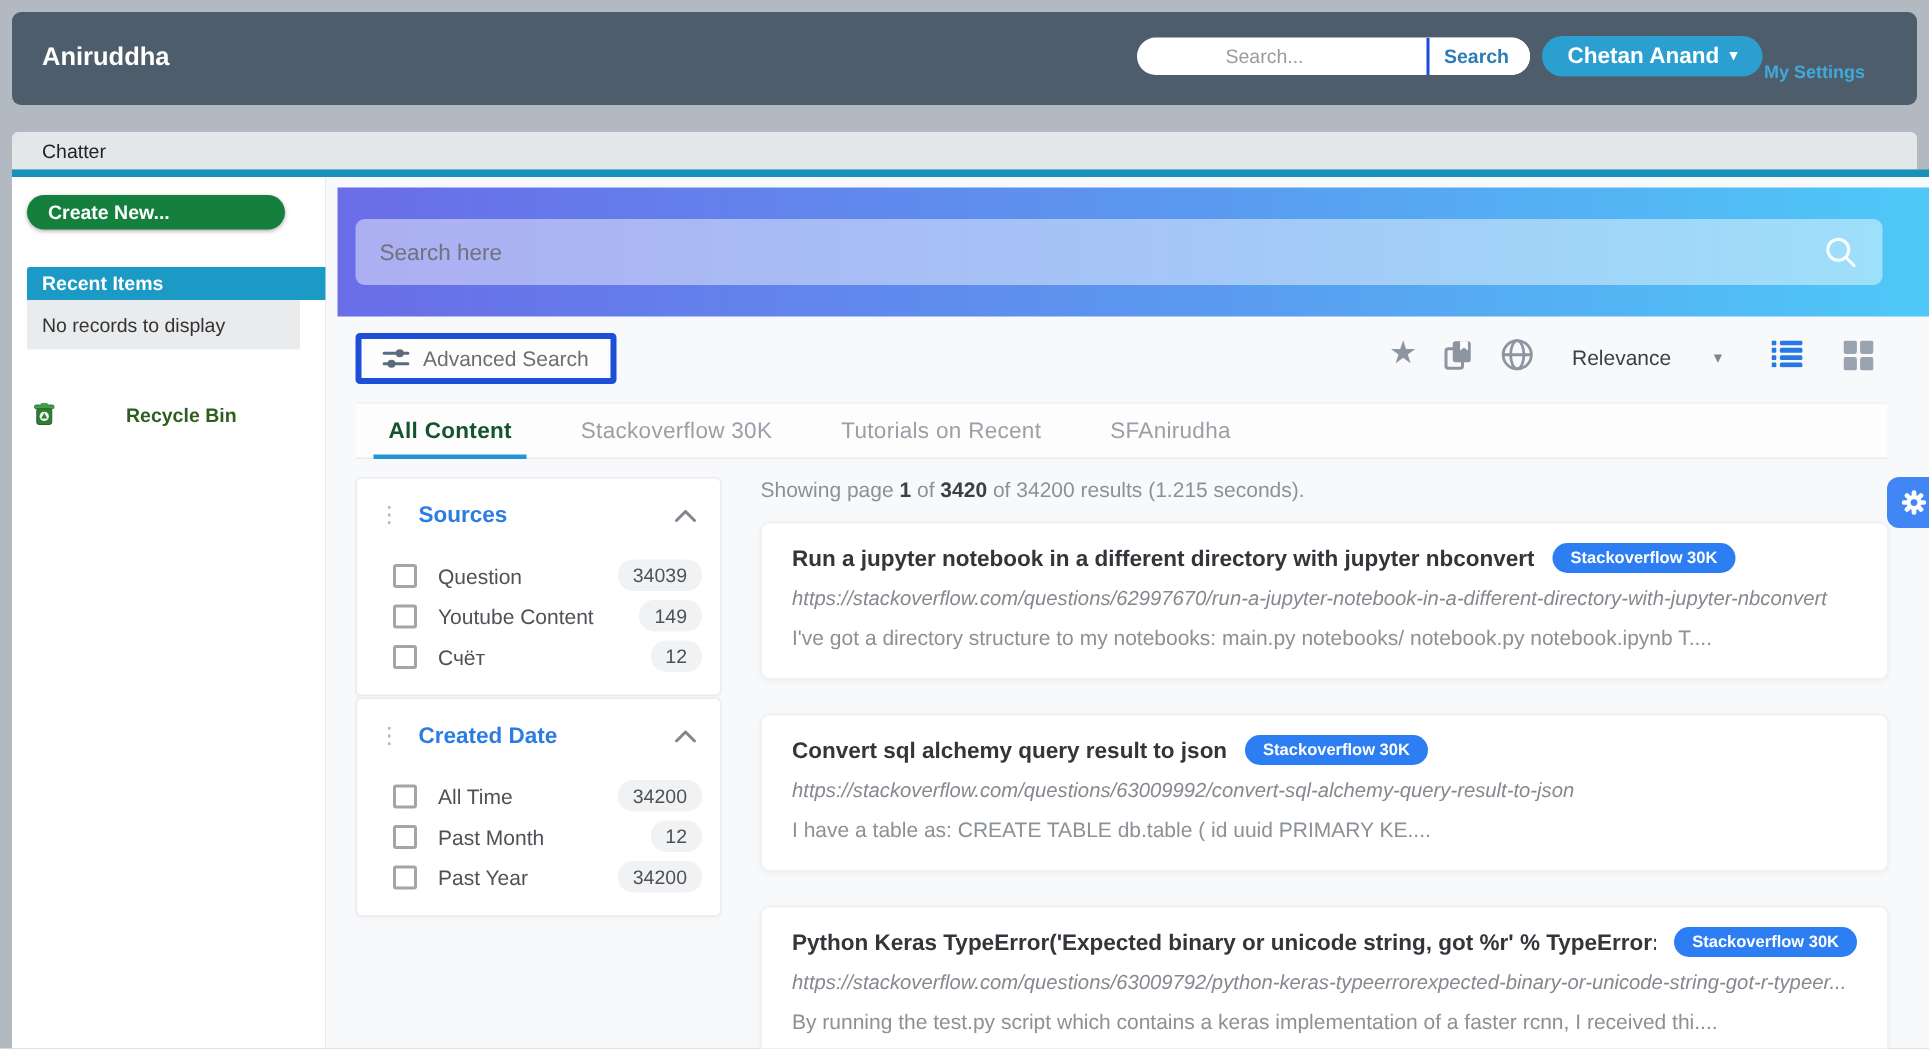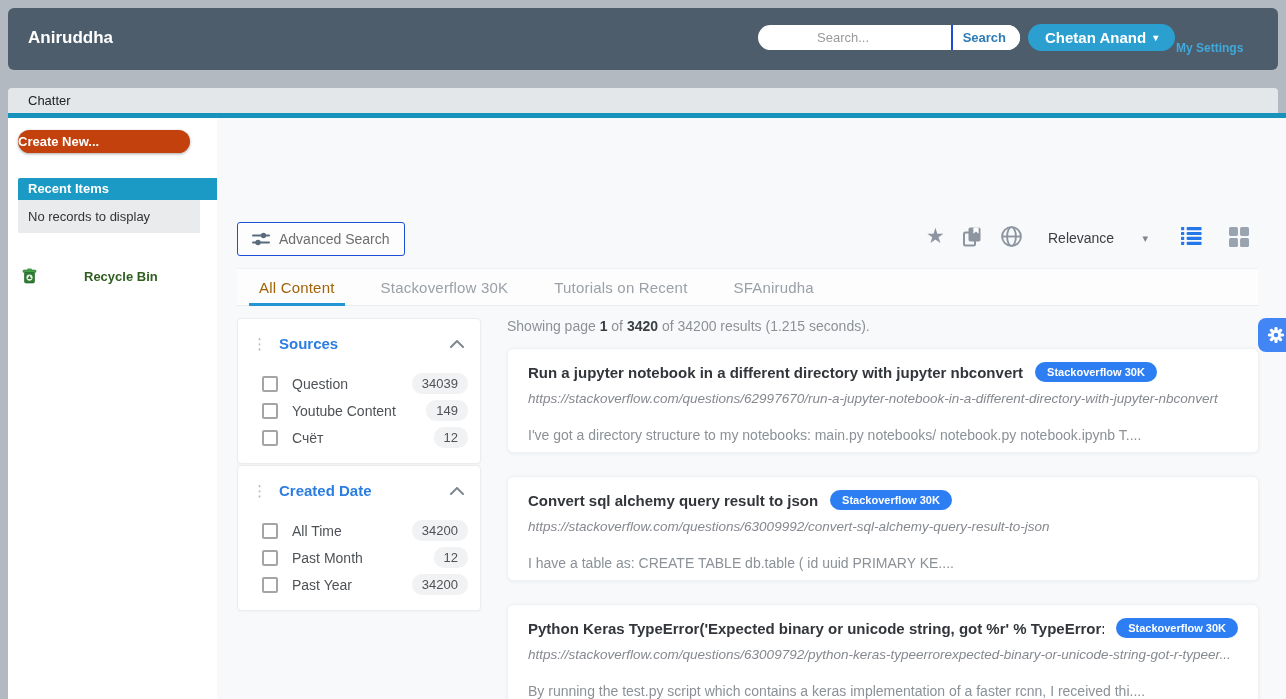--- a/index.html
+++ b/index.html
@@ -31,22 +31,22 @@
 
   
   .chatter-bar { position:absolute; left:8px; top:88px; width:1270px; height:25px;
     background:#e4e7ea; border-radius:4px 4px 0 0; display:flex; align-items:center;
     padding-left:20px; font-size:13px; color:#222; }
   .teal-line { position:absolute; left:8px; top:113px; width:1278px; height:5px; background:#1793bb; }
 
   
   .sidebar { position:absolute; left:8px; top:118px; width:209px; height:581px; background:#fff; }
   .create-new { position:absolute; left:10px; top:12px; width:172px; height:23px;
-    background:#c2410c; border-radius:12px; color:#fff; font-weight:bold; font-size:13px;
-    line-height:23px; box-shadow:0 1px 3px rgba(0,0,0,.35); cursor:pointer; }
+    background:#15803d; border-radius:12px; color:#fff; font-weight:bold; font-size:13px;
+    line-height:23px; padding-left:14px; box-shadow:0 1px 3px rgba(0,0,0,.35); cursor:pointer; }
   .recent-hdr { position:absolute; left:10px; top:60px; width:202px; height:22px;
     background:#1b9ac6; color:#fff; font-weight:bold; font-size:13px; line-height:22px;
     padding-left:10px; border-radius:2px 2px 0 0; }
   .recent-empty { position:absolute; left:10px; top:82px; width:182px; height:33px;
     background:#e9ebed; font-size:13px; color:#333; padding:9px 0 0 10px; }
   .recycle-row { position:absolute; left:14px; top:150px; display:flex; align-items:center;
     gap:8px; cursor:pointer; }
   .recycle-label { font-size:13px; font-weight:bold; color:#2f5e21;padding-left:39px; }
 
   
@@ -55,41 +55,41 @@
   .hero { position:absolute; left:8px; top:7px; width:1061px; height:86px;
     background:linear-gradient(90deg,#6a6de8 0%,#5a9af0 55%,#4ec9f7 100%); }
   .hero-input { position:absolute; left:12px; top:21px; width:1018px; height:44px;
     background:rgba(255,255,255,.45); border-radius:6px; display:flex; align-items:center; }
   .hero-input input { flex:1; background:transparent; border:none; outline:none;
     padding:0 16px; font-size:15px; color:#333; min-width:0; }
   .hero-input input::placeholder { color:#6f7379; }
   .hero-mag { margin-right:16px; display:flex; }
 
   .adv-btn { position:absolute; left:20px; top:104px; height:34px; padding:0 14px;
-    display:flex; align-items:center; gap:9px; background:#fdfdfd; border:1px solid #1d4ed8;
+    display:flex; align-items:center; gap:9px; background:#fdfdfd; border:4px solid #1d4ed8;
     border-radius:3px; font-size:14px; color:#6e6e6e; cursor:pointer;
     font-family:"Liberation Sans", sans-serif; }
 
   .tool-icon { position:absolute; cursor:pointer; display:flex; }
   .star-ic { left:709px; top:107px; font-size:21px; color:#8d95a0; line-height:1; }
   .pages-ic { left:744px; top:108px; }
   .globe-ic { left:783px; top:107px; }
   .sort-dd { position:absolute; left:831px; top:112px; width:100px; display:flex;
     justify-content:space-between; align-items:center; cursor:pointer; }
   .sort-label { font-size:14px; color:#3c4043; }
   .sort-caret { color:#7e8590; font-size:11px; }
   .list-ic { left:964px; top:109px; }
   .grid-ic { left:1012px; top:109px; }
 
   .tabs-row { position:absolute; left:20px; top:150px; width:1021px; height:38px;
     background:#fdfdfe; border-top:1px solid #f0f1f2; border-bottom:1px solid #e9eaec;
     display:flex; align-items:stretch; padding-left:22px; gap:46px; }
   .tab { font-size:15px; color:#9aa0a6; display:flex; align-items:center; position:relative;
     cursor:pointer; letter-spacing:.2px; white-space:nowrap; }
-  .tab.active { color:#a16207; font-weight:normal; }
+  .tab.active { color:#14532d; font-weight:bold; }
   .tab.active::after { content:""; position:absolute; left:-10px; right:-10px; bottom:-1px;
     height:3px; background:#2196d3; }
 
   
   .filters { position:absolute; left:20px; top:200px; width:244px; }
   .fpanel { background:#fff; border:1px solid #ececee; border-radius:4px;
     padding:14px 0 12px; margin-bottom:1px; box-shadow:0 1px 2px rgba(0,0,0,.03); }
   .fpanel-hdr { display:flex; align-items:center; padding:2px 14px 12px; }
   .drag-dots { color:#b0b6bc; font-size:15px; margin-right:12px; line-height:14px; cursor:grab; }
   .fpanel-title { color:#2b7de2; font-weight:bold; font-size:15px; flex:1; }
@@ -107,21 +107,21 @@
   .summary b { color:#3c4043; }
   .rcard { background:#fff; border:1px solid #f0f1f3; border-radius:6px;
     box-shadow:0 1px 4px rgba(0,0,0,.05); padding:13px 20px 16px; margin-top:23px; height:105px; }
   .rcard.first { margin-top:14px; }
   .rtitle-row { display:flex; align-items:center; gap:12px; }
   .rtitle { font-size:15px; font-weight:bold; color:#32363b; white-space:nowrap; overflow:hidden; }
   .rbadge { background:#2c7ef2; color:#fff; font-weight:bold; font-size:11px; padding:4px 12px;
     border-radius:12px; white-space:nowrap; flex:none; cursor:pointer; }
   .rurl { margin-top:9px; font-style:italic; font-size:13.5px; color:#85898e;
     white-space:nowrap; overflow:hidden; cursor:pointer; }
-  .rdesc { margin-top:21px; font-size:14px; color:#8b9196; white-space:nowrap; overflow:hidden; }
+  .rdesc { margin-top:11px; font-size:14px; color:#8b9196; white-space:nowrap; overflow:hidden; }
 
   .gear-fab { position:absolute; left:1258px; top:318px; width:36px; height:34px;
     border-radius:8px; background:#4285f4; display:flex; align-items:center;
     justify-content:center; cursor:pointer; }
 </style>
 </head>
 <body>
 
 <div class="top-header">
   <div class="app-title">Aniruddha</div>
@@ -154,20 +154,31 @@
         <circle cx="7.5" cy="9.6" r="3.1" fill="#ffffff" opacity="0.9"></circle>
         <path d="M7.5 7.4 l2 3.6 h-4 z" fill="#2e7d32"></path>
       </svg>
     </span>
     <span class="recycle-label">Recycle Bin</span>
   </div>
 </div>
 
 <div class="main">
 
+  <div class="hero">
+    <div class="hero-input">
+      <input type="text" placeholder="Search here" style="">
+      <span class="hero-mag">
+        <svg width="24" height="24" viewBox="0 0 24 24" fill="none" stroke="#ffffff" stroke-width="2" stroke-linecap="round">
+          <circle cx="10.5" cy="10.5" r="7"></circle>
+          <line x1="15.8" y1="15.8" x2="21" y2="21"></line>
+        </svg>
+      </span>
+    </div>
+  </div>
 
   <div class="adv-btn">
     <span style="display:flex;">
       <svg width="18" height="16" viewBox="0 0 18 16">
         <g stroke="#5b6b7e" stroke-width="2" stroke-linecap="round">
           <line x1="1" y1="4.5" x2="17" y2="4.5"></line>
           <line x1="1" y1="11.5" x2="17" y2="11.5"></line>
         </g>
         <circle cx="11.5" cy="4.5" r="2.7" fill="#5b6b7e"></circle>
         <circle cx="6" cy="11.5" r="2.7" fill="#5b6b7e"></circle>

